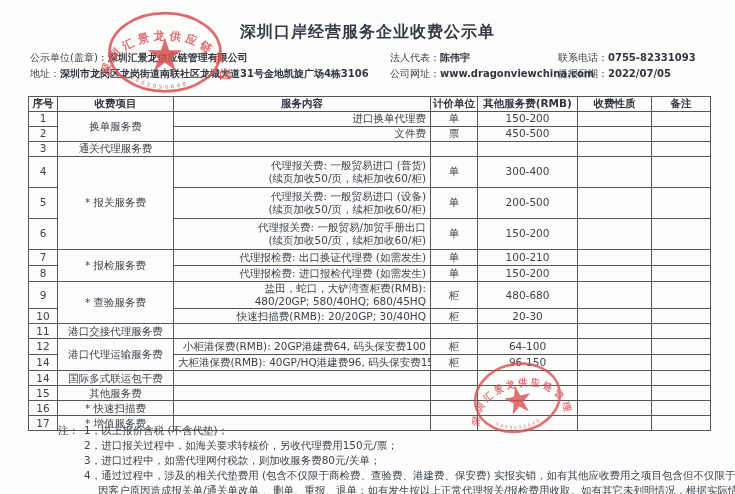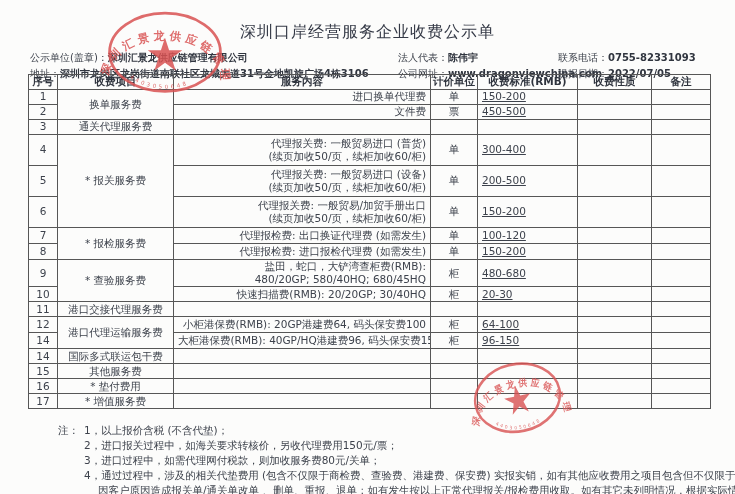--- a/index.html
+++ b/index.html
@@ -5,52 +5,52 @@
   html,body{margin:0;padding:0;}
   body{
     width:735px;height:494px;position:relative;overflow:hidden;
     background:#fcfcfb;
     font-family:"DejaVu Sans","Liberation Sans",sans-serif;
     color:#3d424c;
     -webkit-font-smoothing:antialiased;
   }
   .title{
     position:absolute;top:22px;left:0;width:735px;
-    text-align:center;font-size:16px;font-weight:normal;color:#343946;
+    text-align:center;font-size:16px;font-weight:bold;color:#343946;
     letter-spacing:1px;
   }
   .info{position:absolute;font-size:10px;white-space:nowrap;}
   .info .lbl{color:#3d424c;}
   .info .val{font-weight:bold;color:#30353f;}
   .r1{top:51px;}
   .r2{top:67px;}
   .c1{left:30px;}
-  .c2{left:390px;margin-left:8px;}
+  .c2{left:390px;}
   .c3{left:558px;}
   table.fee{
-    position:absolute;left:28px;top:74px;width:682px;
+    position:absolute;left:28px;top:96px;width:682px;
     border-collapse:collapse;table-layout:fixed;
     font-size:10.5px;color:#3d424c;border-radius:7px;
   }
   table.fee th,table.fee td{
     border:1px solid #565656;
     padding:0 4px;
     overflow:hidden;white-space:nowrap;
     line-height:1.25;
     background:transparent;
   }
   table.fee th{
     font-weight:bold;font-size:10.5px;height:14px;text-align:center;
     color:#2f343e;padding:0 1px;
   }
   td.c-no{text-align:center;}
   td.c-item{text-align:center;}
   td.c-svc{text-align:right;}
   td.c-unit{text-align:center;}
-  td.c-std{text-align:left;text-decoration:underline;}
+  td.c-std{text-align:center;}
   .notes{
     position:absolute;left:58px;top:423px;width:650px;
     font-size:10.5px;line-height:15px;color:#3d424c;display:flex;
   }
   .notes .nlabel{flex:0 0 26px;}
   .notes .nitems div{white-space:nowrap;}
   .notes .nitems div:last-child{padding-left:14px;}
   .stamp{position:absolute;pointer-events:none;}
   .stamp-top{left:92px;top:5px;opacity:.85;}
   .stamp-bottom{left:462px;top:357px;opacity:.8;transform:rotate(-12deg);}
@@ -91,21 +91,21 @@
       <col style="width:100px">
       <col style="width:74px">
       <col style="width:59px">
   </colgroup>
   <thead>
       <tr id="fee-head-row">
         <th>序号</th>
         <th>收费项目</th>
         <th>服务内容</th>
         <th>计价单位</th>
-        <th>收费标准(RMB)</th>
+        <th>其他服务费(RMB)</th>
         <th>收费性质</th>
         <th>备注</th>
       </tr>
     </thead>
   <tbody id="fee-body">
       <tr style="height: 15px;">
         <td class="c-no">1</td>
         <td class="c-item" rowspan="2">换单服务费</td>
         <td class="c-svc">
           <div>进口换单代理费</div>
@@ -168,21 +168,21 @@
         <td class="c-nat"></td>
         <td class="c-rem"></td>
       </tr>
       <tr style="height: 16px;">
         <td class="c-no">7</td>
         <td class="c-item" rowspan="2">* 报检服务费</td>
         <td class="c-svc">
           <div>代理报检费: 出口换证代理费 (如需发生)</div>
         </td>
         <td class="c-unit">单</td>
-        <td class="c-std">100-120</td>
+        <td class="c-std">100-210</td>
         <td class="c-nat"></td>
         <td class="c-rem"></td>
       </tr>
       <tr style="height: 16px;">
         <td class="c-no">8</td>
         <td class="c-svc">
           <div>代理报检费: 进口报检代理费 (如需发生)</div>
         </td>
         <td class="c-unit">单</td>
         <td class="c-std">150-200</td>
@@ -254,21 +254,21 @@
         <td class="c-no">15</td>
         <td class="c-item">其他服务费</td>
         <td class="c-svc"></td>
         <td class="c-unit"></td>
         <td class="c-std"></td>
         <td class="c-nat"></td>
         <td class="c-rem"></td>
       </tr>
       <tr style="height: 15px;">
         <td class="c-no">16</td>
-        <td class="c-item">* 垫付费用</td>
+        <td class="c-item">* 快速扫描费</td>
         <td class="c-svc"></td>
         <td class="c-unit"></td>
         <td class="c-std"></td>
         <td class="c-nat"></td>
         <td class="c-rem"></td>
       </tr>
       <tr style="height: 15px;">
         <td class="c-no">17</td>
         <td class="c-item">* 增值服务费</td>
         <td class="c-svc"></td>

